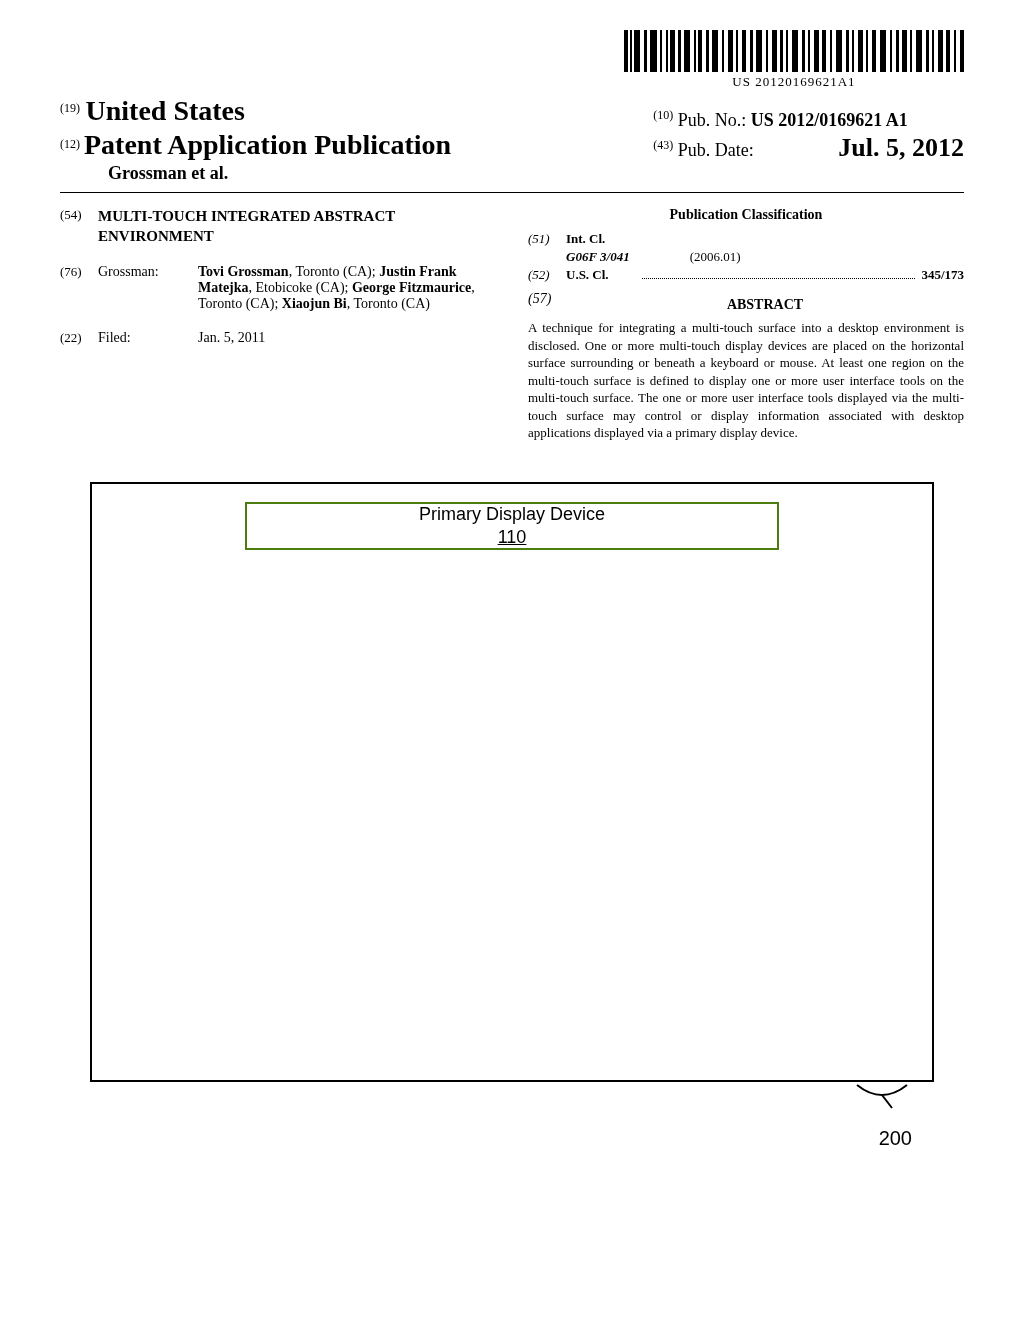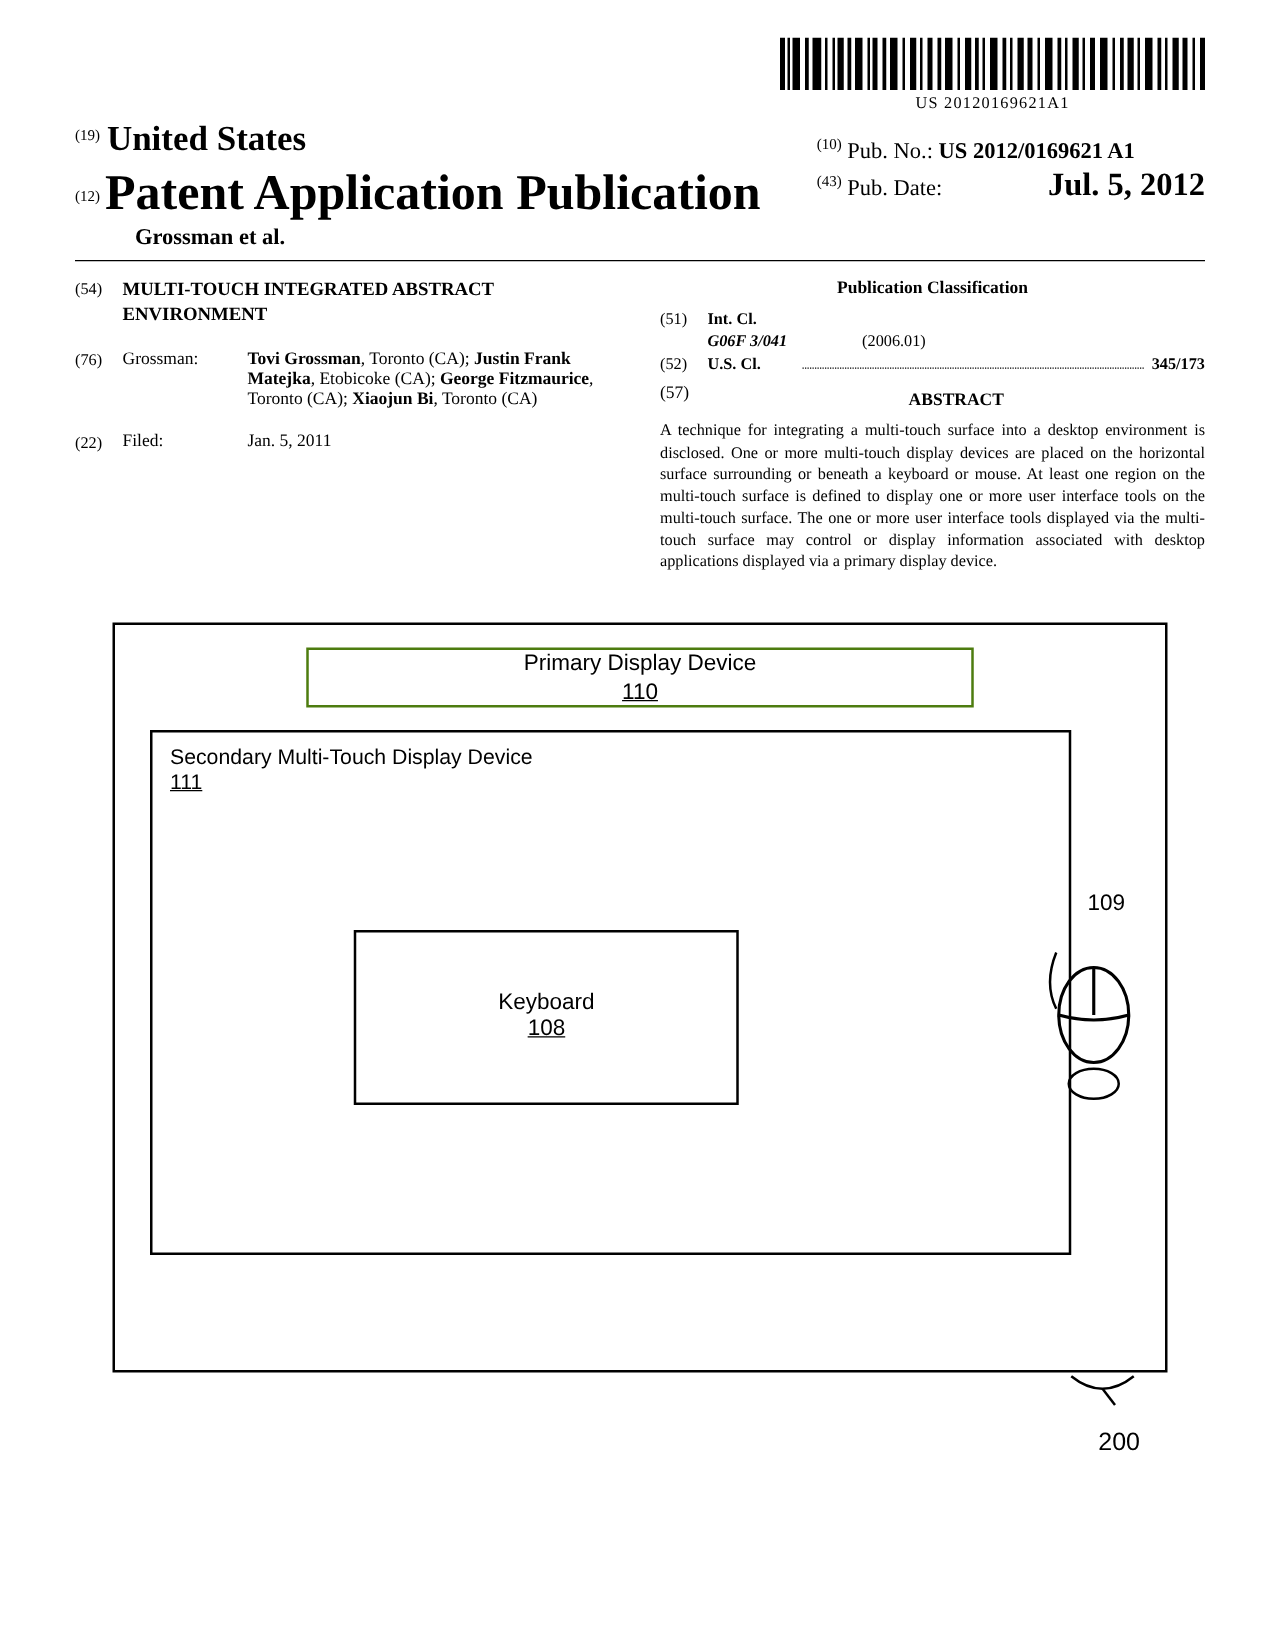--- a/index.html
+++ b/index.html
@@ -24,21 +24,21 @@
       text-align: center;
       margin-top: 2px;
       letter-spacing: 1px;
     }
     .header-top {
       font-size: 22px;
       margin-bottom: 2px;
     }
     .header-sup { font-size: 12px; vertical-align: super; }
     .header-title {
-      font-size: 40px;
+      font-size: 28px;
       font-weight: bold;
       display: inline;
     }
     .header-line2 { margin-bottom: 2px; }
     .authors-line {
       font-size: 18px;
       font-weight: bold;
       margin-left: 48px;
       margin-bottom: 8px;
     }
@@ -59,21 +59,21 @@
     }
     .col { flex: 1; }
     .field-row { display: flex; margin-bottom: 18px; }
     .field-num { width: 38px; font-size: 13px; }
     .field-label { width: 100px; }
     .field-val { flex: 1; }
     .field-val .bold { font-weight: bold; }
     .title-text { font-weight: bold; font-size: 15px; line-height: 1.3; }
     .classification-hdr { text-align: center; font-weight: bold; font-size: 14px; margin-bottom: 8px; }
     .cls-row { display: flex; font-size: 13px; margin-bottom: 2px; }
-    .cls-num { width: 38px; }
+    .cls-num { width: 38px; font-style: italic; }
     .cls-label { font-weight: bold; width: 70px; }
     .intcl-code { font-style: italic; font-weight: bold; margin-left: 0; }
     .intcl-date { margin-left: 60px; }
     .uscl-row { display: flex; font-size: 13px; margin-bottom: 8px; }
     .uscl-dots { flex: 1; border-bottom: 1px dotted #000; margin: 0 6px 4px 6px; }
     .uscl-val { font-weight: bold; }
     .abstract-hdr { text-align: center; font-weight: bold; font-size: 14px; margin: 6px 0; }
     .abstract-text { font-size: 13px; line-height: 1.35; text-align: justify; }
     
     .figure-container {
@@ -275,37 +275,19 @@
     <div class="abstract-text">A technique for integrating a multi-touch surface into a desktop environment is disclosed. One or more multi-touch display devices are placed on the horizontal surface surrounding or beneath a keyboard or mouse. At least one region on the multi-touch surface is defined to display one or more user interface tools on the multi-touch surface. The one or more user interface tools displayed via the multi-touch surface may control or display information associated with desktop applications displayed via a primary display device.</div>
   </div>
 </div>
 
 <div class="figure-container">
   <div class="fig-outer">
     <div class="primary-display">
       <span>Primary Display Device</span>
       <span class="ref">110</span>
     </div>
-    <div class="secondary-display">
-      <div class="secondary-label">Secondary Multi-Touch Display Device</div>
-      <div class="secondary-ref">111</div>
-      <div class="keyboard-box">
-        <span>Keyboard</span>
-        <span class="keyboard-ref">108</span>
-      </div>
-      <div class="mouse-area">
-        <div class="mouse-label">109</div>
-        <svg width="90" height="140">
-          <path d="M 20 10 Q 10 35 20 55" stroke="#000" stroke-width="2" fill="none"></path>
-          <ellipse cx="50" cy="60" rx="28" ry="38" stroke="#000" stroke-width="2.5" fill="none"></ellipse>
-          <line x1="50" y1="22" x2="50" y2="60" stroke="#000" stroke-width="2.5"></line>
-          <path d="M 22 60 Q 50 68 78 60" stroke="#000" stroke-width="2.5" fill="none"></path>
-          <ellipse cx="50" cy="115" rx="20" ry="12" stroke="#000" stroke-width="2" fill="none"></ellipse>
-        </svg>
-      </div>
-    </div>
     <svg class="fig-bracket" width="60" height="30">
       <path d="M 5 5 Q 30 25 55 5" stroke="#000" stroke-width="2" fill="none"></path>
       <line x1="30" y1="15" x2="40" y2="28" stroke="#000" stroke-width="2"></line>
     </svg>
     <div class="fig-num">200</div>
   </div>
 </div>
 
 </body></html>

